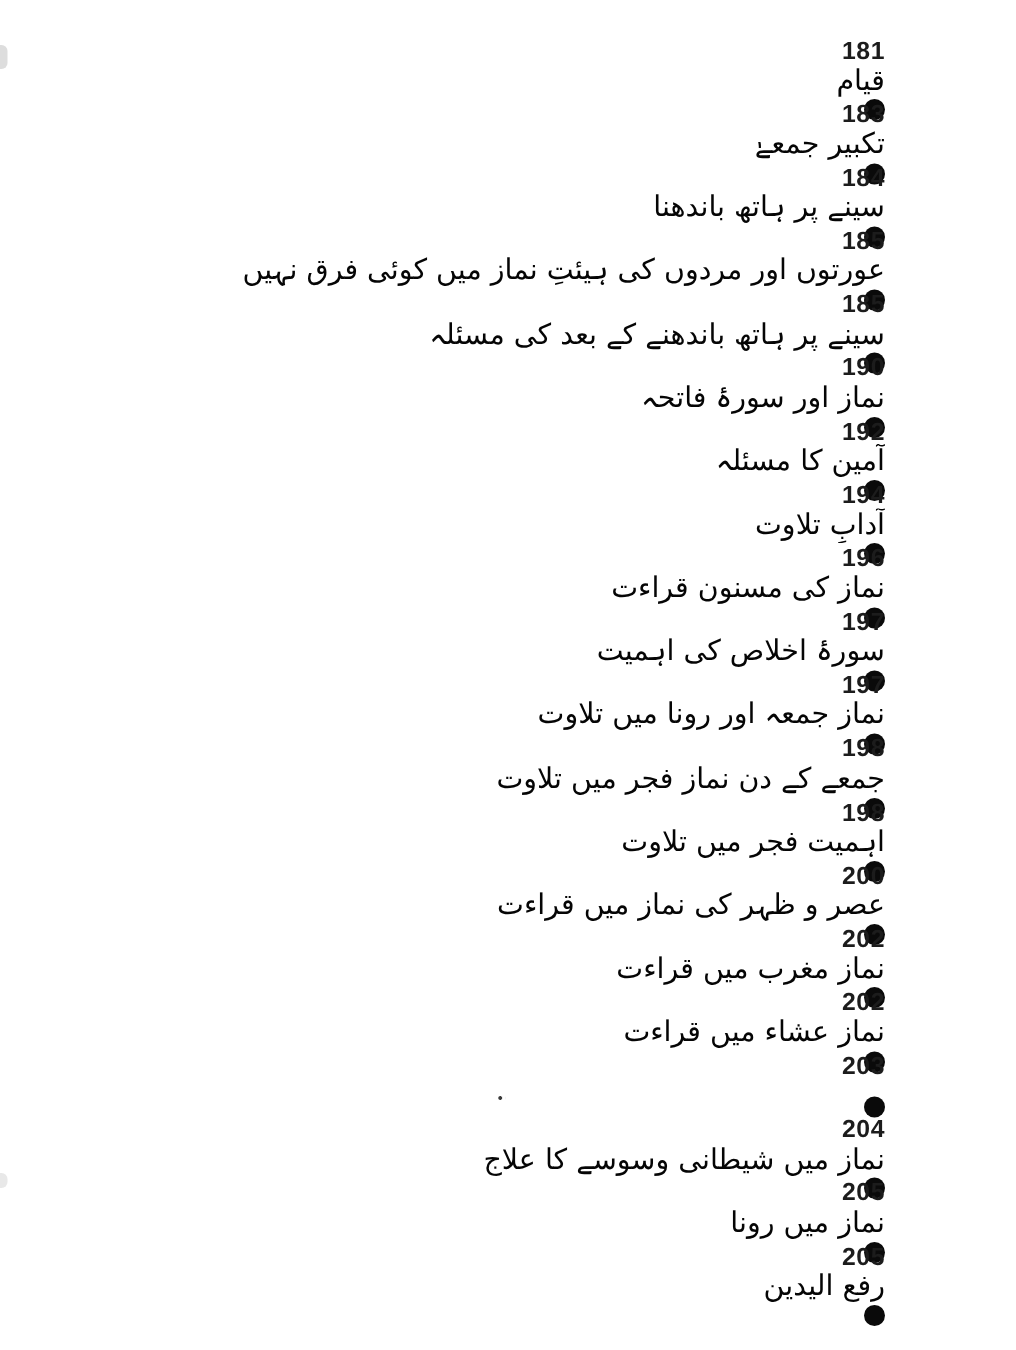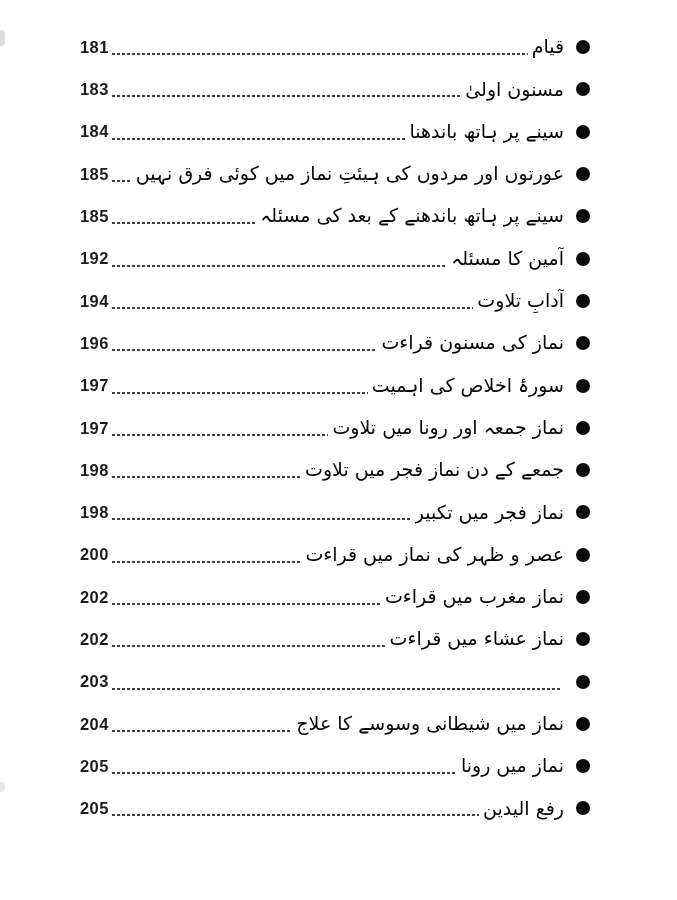--- a/index.html
+++ b/index.html
@@ -21,21 +21,22 @@
   }
   .toc {
     position: absolute;
     top: 26px;
     left: 80px;
     right: 87px;
   }
   .row {
     height: 42.3px;
     display: flex;
-    align-items: center;
+    flex-direction: column;
+    align-items: flex-end;
     direction: ltr;
   }
   .num {
     flex: 0 0 auto;
     font-family: "Liberation Sans", sans-serif;
     font-weight: 700;
     font-size: 16.5px;
     letter-spacing: 0.4px;
     color: var(--number-color, #1c1c1c);
     line-height: 1;
@@ -96,21 +97,21 @@
   <div class="row">
     <span class="num">181</span>
     <span class="dots"></span>
     <span class="title" dir="rtl" lang="ur">قیام</span>
     <span class="bullet"></span>
   </div>
 
   <div class="row">
     <span class="num">183</span>
     <span class="dots"></span>
-    <span class="title" dir="rtl" lang="ur">مسنون اولیٰ</span>
+    <span class="title" dir="rtl" lang="ur">تکبیر جمعےٰ</span>
     <span class="bullet"></span>
   </div>
 
   <div class="row">
     <span class="num">184</span>
     <span class="dots"></span>
     <span class="title" dir="rtl" lang="ur">سینے پر ہاتھ باندھنا</span>
     <span class="bullet"></span>
   </div>
 
@@ -121,20 +122,26 @@
     <span class="bullet"></span>
   </div>
 
   <div class="row">
     <span class="num">185</span>
     <span class="dots"></span>
     <span class="title" dir="rtl" lang="ur">سینے پر ہاتھ باندھنے کے بعد کی مسئلہ</span>
     <span class="bullet"></span>
   </div>
 
+  <div class="row">
+    <span class="num">190</span>
+    <span class="dots"></span>
+    <span class="title" dir="rtl" lang="ur">نماز اور سورۂ فاتحہ</span>
+    <span class="bullet"></span>
+  </div>
 
   <div class="row">
     <span class="num">192</span>
     <span class="dots"></span>
     <span class="title" dir="rtl" lang="ur">آمین کا مسئلہ</span>
     <span class="bullet"></span>
   </div>
 
   <div class="row">
     <span class="num">194</span>
@@ -167,21 +174,21 @@
   <div class="row">
     <span class="num">198</span>
     <span class="dots"></span>
     <span class="title" dir="rtl" lang="ur">جمعے کے دن نماز فجر میں تلاوت</span>
     <span class="bullet"></span>
   </div>
 
   <div class="row">
     <span class="num">198</span>
     <span class="dots"></span>
-    <span class="title" dir="rtl" lang="ur">نماز فجر میں تکبیر</span>
+    <span class="title" dir="rtl" lang="ur">اہمیت فجر میں تلاوت</span>
     <span class="bullet"></span>
   </div>
 
   <div class="row">
     <span class="num">200</span>
     <span class="dots"></span>
     <span class="title" dir="rtl" lang="ur">عصر و ظہر کی نماز میں قراءت</span>
     <span class="bullet"></span>
   </div>
 

